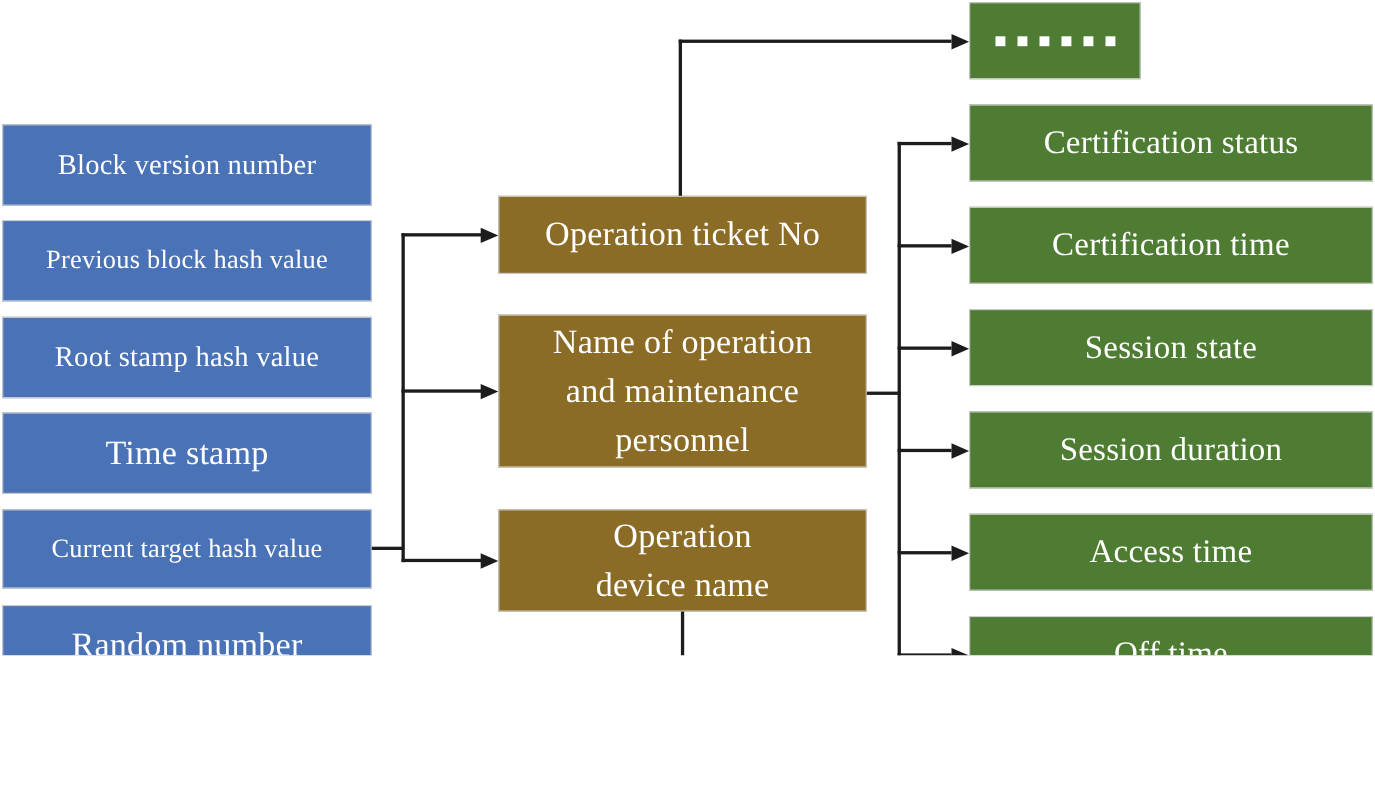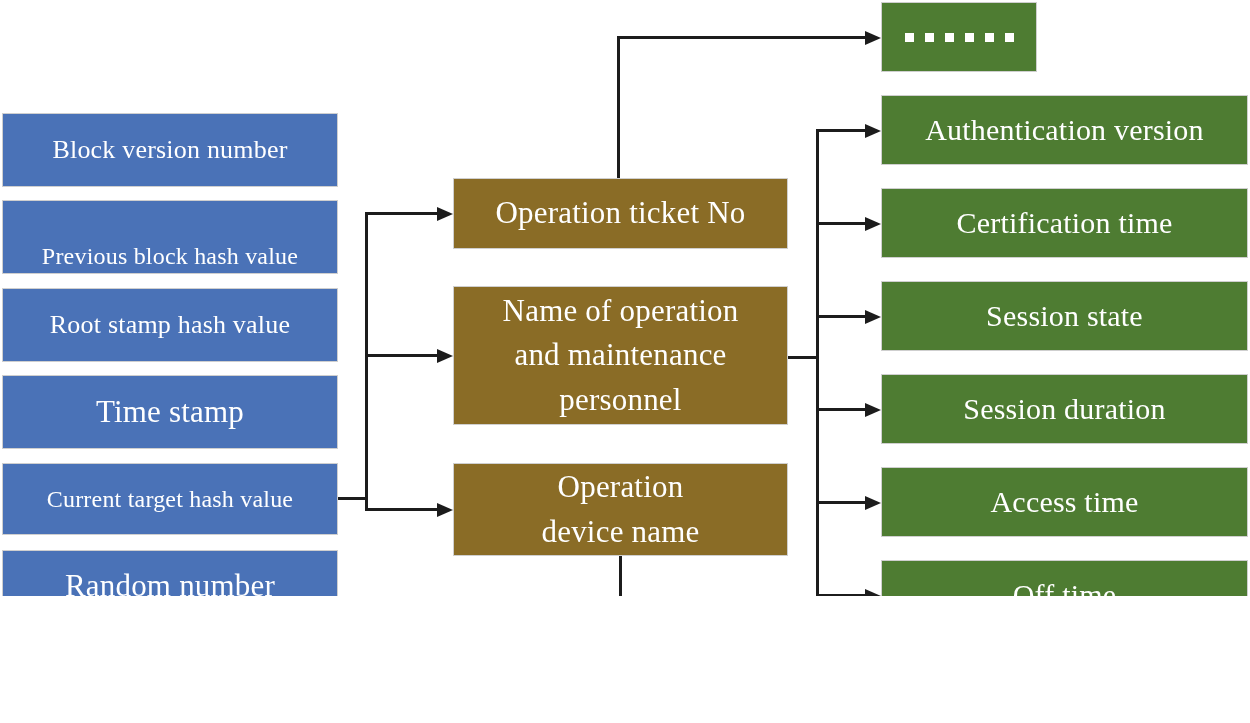--- a/index.html
+++ b/index.html
@@ -52,21 +52,21 @@
   }
 </style>
 </head>
 <body>
 
 <div class="canvas">
   <div id="boxes">
       <div class="node blue" style="left: 2px; top: 113px; width: 336px; height: 74px; font-size: 26px;">
         <span>Block version number</span>
       </div>
-      <div class="node blue" style="left: 2px; top: 200px; width: 336px; height: 74px; font-size: 24px; align-items: flex-end;">
+      <div class="node blue" style="left: 2px; top: 200px; width: 336px; height: 74px; font-size: 24px;">
         <span>Previous block hash value</span>
       </div>
       <div class="node blue" style="left: 2px; top: 288px; width: 336px; height: 74px; font-size: 26px;">
         <span>Root stamp hash value</span>
       </div>
       <div class="node blue" style="left: 2px; top: 375px; width: 336px; height: 74px; font-size: 31px;">
         <span>Time stamp</span>
       </div>
       <div class="node blue" style="left: 2px; top: 463px; width: 336px; height: 72px; font-size: 24px;">
         <span>Current target hash value</span>
@@ -87,21 +87,21 @@
         <span class="dots">
           <span class="dot"></span>
           <span class="dot"></span>
           <span class="dot"></span>
           <span class="dot"></span>
           <span class="dot"></span>
           <span class="dot"></span>
         </span>
       </div>
       <div class="node green" style="left: 881px; top: 95px; width: 367px; height: 70px; font-size: 30px;">
-        <span>Authentication version</span>
+        <span>Certification status</span>
       </div>
       <div class="node green" style="left: 881px; top: 188px; width: 367px; height: 70px; font-size: 30px;">
         <span>Certification time</span>
       </div>
       <div class="node green" style="left: 881px; top: 281px; width: 367px; height: 70px; font-size: 30px;">
         <span>Session state</span>
       </div>
       <div class="node green" style="left: 881px; top: 374px; width: 367px; height: 70px; font-size: 30px;">
         <span>Session duration</span>
       </div>

